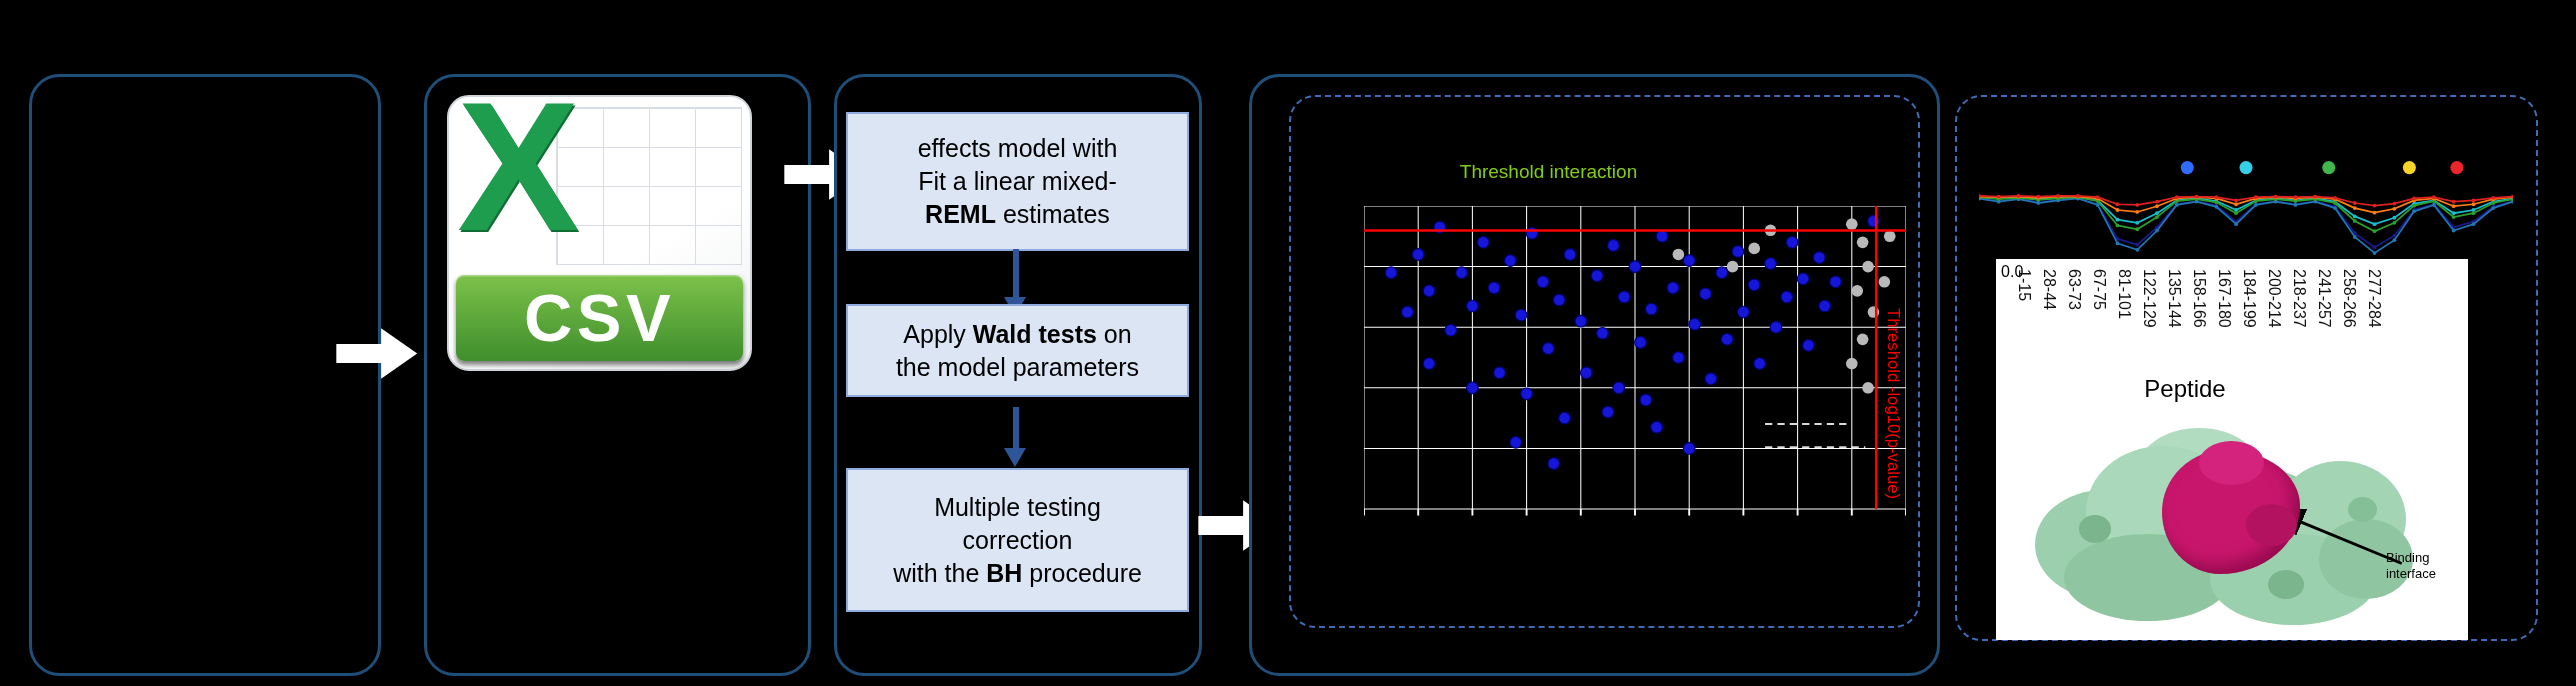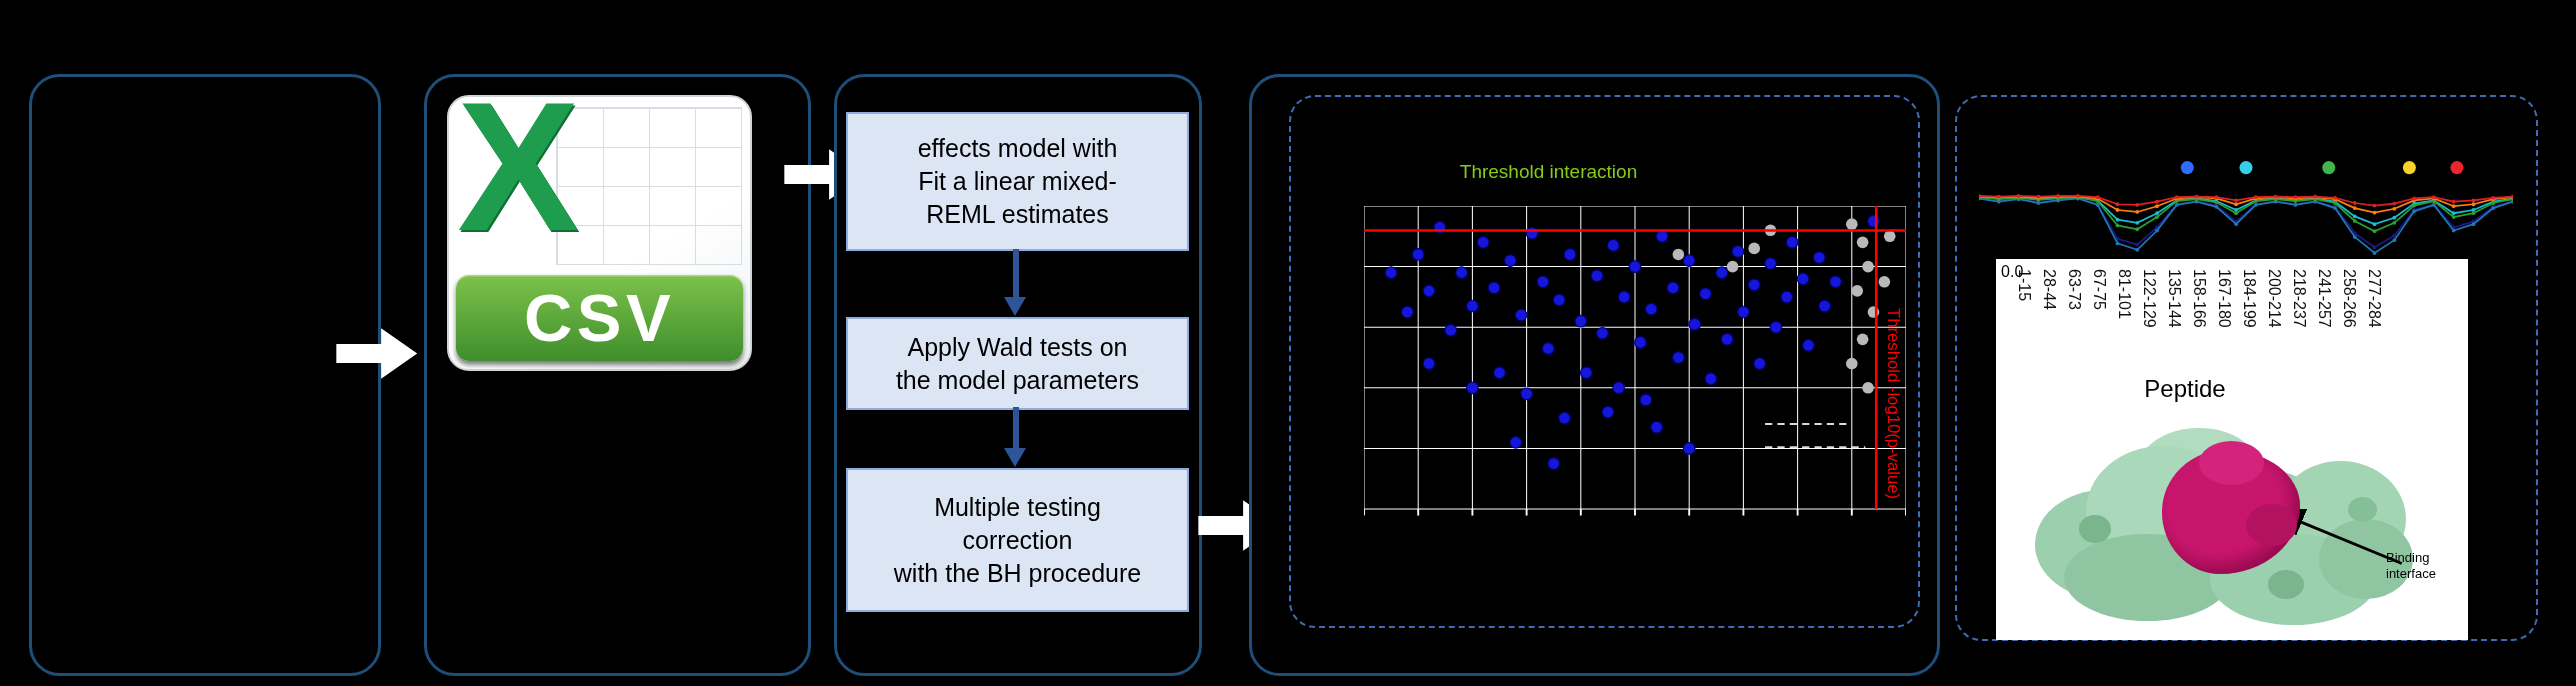--- a/index.html
+++ b/index.html
@@ -24,33 +24,33 @@
   #csv-icon{position:absolute;left:447px;top:95px;width:305px;height:276px;}
   .csv-page{position:absolute;inset:0;background:linear-gradient(150deg,#ffffff 60%,#eef0f2);
     border:2.2px solid #cfd4d9;border-radius:22px;box-shadow:0 4.4px 10.2px rgba(0,0,0,.55);}
   .csv-grid{position:absolute;left:109px;top:11.6px;right:10.2px;height:156px;
     border:1.5px solid #d8dde3;
     background:
       linear-gradient(#d8dde3 1.5px, transparent 1.5px) 0 0/100% 39px repeat,
       linear-gradient(90deg,#d8dde3 1.5px, transparent 1.5px) 0 0/46px 100% repeat;}
   .csv-x{position:absolute;left:10.2px;top:-20.4px;font-size:183px;font-weight:800;
     color:#1f9d4e;text-shadow:1.5px 2.2px 0 #0f6e33;line-height:1;}
-  .csv-banner{position:absolute;left:8.7px;right:8.7px;bottom:10.2px;height:86px;border-radius:13px;
+  .csv-banner{position:absolute;left:8.7px;right:8.7px;bottom:10.2px;height:86px;border-radius:8px;
     background:linear-gradient(#7cc24a,#3f8e2d);display:flex;align-items:center;justify-content:center;
     color:#fff;font-weight:800;font-size:67px;letter-spacing:4.4px;
     box-shadow:0 3.6px 5.8px rgba(0,0,0,.5), inset 0 1.5px 0 rgba(255,255,255,.35);}
 
   
   .step-box{position:absolute;left:846px;width:339px;background:#dbe5f4;border:2.2px solid #8faadc;
     color:#000;font-size:25px;line-height:1.32;text-align:center;
     display:flex;flex-direction:column;justify-content:center;}
   #step-box-1{top:112px;height:135px;}
-  #step-box-2{top:317px;height:89px;align-items:center;}
+  #step-box-2{top:304px;height:89px;align-items:center;}
   #step-box-3{top:468px;height:140px;}
-  .step-box b{font-weight:normal;margin-top:28px;}
+  .step-box b{font-weight:bold;margin-top:28px;}
 
   .varrow{position:absolute;left:1004px;width:23px;}
   #varrow1{top:249px;height:67px;}
   #varrow2{top:407px;height:60px;}
   .varrow .stem{position:absolute;left:8.7px;top:0;width:6.5px;bottom:17.4px;background:#2e5597;}
   .varrow .head{position:absolute;left:0;bottom:0;width:0;height:0;
     border-left:11.6px solid transparent;border-right:11.6px solid transparent;border-top:19px solid #2e5597;}
 
   
   #scatter-svg{position:absolute;left:1364px;top:206px;width:542px;height:311px;}

